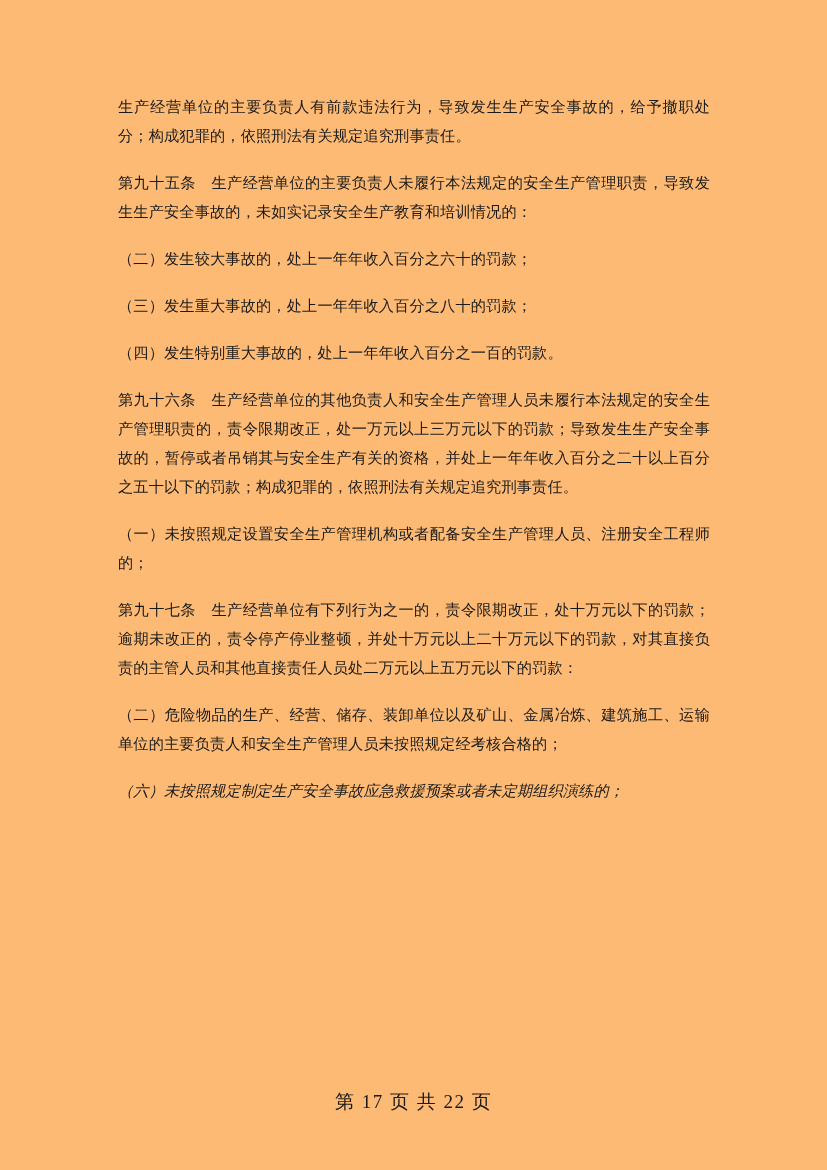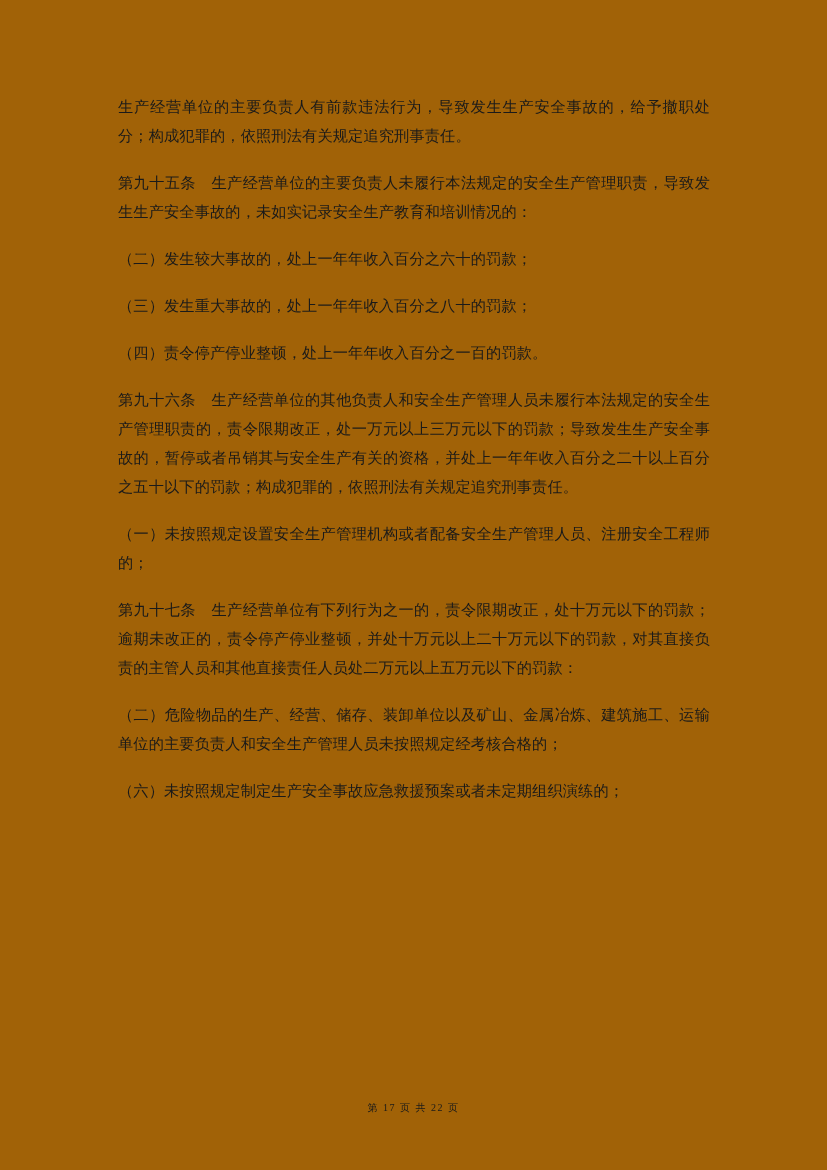--- a/index.html
+++ b/index.html
@@ -8,66 +8,67 @@
     background: #9a9a9a;
   }
   body {
     font-family: "Liberation Serif", "DejaVu Serif", serif;
   }
   .page {
     position: relative;
     width: 827px;
     height: 1170px;
     margin: 0 auto;
-    background: #a16207;
+    background: #fdba74;
     box-sizing: border-box;
     overflow: hidden;
   }
   .page-inner {
     position: absolute;
     left: 118px;
     top: 92px;
     width: 592px;
   }
   .para {
     font-size: 15.2px;
     line-height: 29px;
     color: #1a1a1a;
     text-align: justify;
     text-justify: inter-ideograph;
     margin: 0 0 18px 0;
     letter-spacing: 0.15px;
   }
   .para:last-child {
     margin-bottom: 0;
+    font-style: italic;
   }
   .footer {
     position: absolute;
     left: 0;
     right: 0;
     bottom: 55px;
     text-align: center;
-    font-size: 10px;
+    font-size: 19px;
     color: #1a1a1a;
     letter-spacing: 1.5px;
   }
   .footer .num {
     font-family: "Liberation Serif", "DejaVu Serif", serif;
   }
 </style>
 </head>
 <body>
 
 <div class="page">
   <div class="page-inner">
     <p class="para">生产经营单位的主要负责人有前款违法行为，导致发生生产安全事故的，给予撤职处分；构成犯罪的，依照刑法有关规定追究刑事责任。</p>
     <p class="para">第九十五条　生产经营单位的主要负责人未履行本法规定的安全生产管理职责，导致发生生产安全事故的，未如实记录安全生产教育和培训情况的：</p>
     <p class="para">（二）发生较大事故的，处上一年年收入百分之六十的罚款；</p>
     <p class="para">（三）发生重大事故的，处上一年年收入百分之八十的罚款；</p>
-    <p class="para">（四）责令停产停业整顿，处上一年年收入百分之一百的罚款。</p>
+    <p class="para">（四）发生特别重大事故的，处上一年年收入百分之一百的罚款。</p>
     <p class="para">第九十六条　生产经营单位的其他负责人和安全生产管理人员未履行本法规定的安全生产管理职责的，责令限期改正，处一万元以上三万元以下的罚款；导致发生生产安全事故的，暂停或者吊销其与安全生产有关的资格，并处上一年年收入百分之二十以上百分之五十以下的罚款；构成犯罪的，依照刑法有关规定追究刑事责任。</p>
     <p class="para">（一）未按照规定设置安全生产管理机构或者配备安全生产管理人员、注册安全工程师的；</p>
     <p class="para">第九十七条　生产经营单位有下列行为之一的，责令限期改正，处十万元以下的罚款；逾期未改正的，责令停产停业整顿，并处十万元以上二十万元以下的罚款，对其直接负责的主管人员和其他直接责任人员处二万元以上五万元以下的罚款：</p>
     <p class="para">（二）危险物品的生产、经营、储存、装卸单位以及矿山、金属冶炼、建筑施工、运输单位的主要负责人和安全生产管理人员未按照规定经考核合格的；</p>
     <p class="para">（六）未按照规定制定生产安全事故应急救援预案或者未定期组织演练的；</p>
   </div>
 
   <div class="footer">
     <span>第</span>
     <span class="num">17</span>

